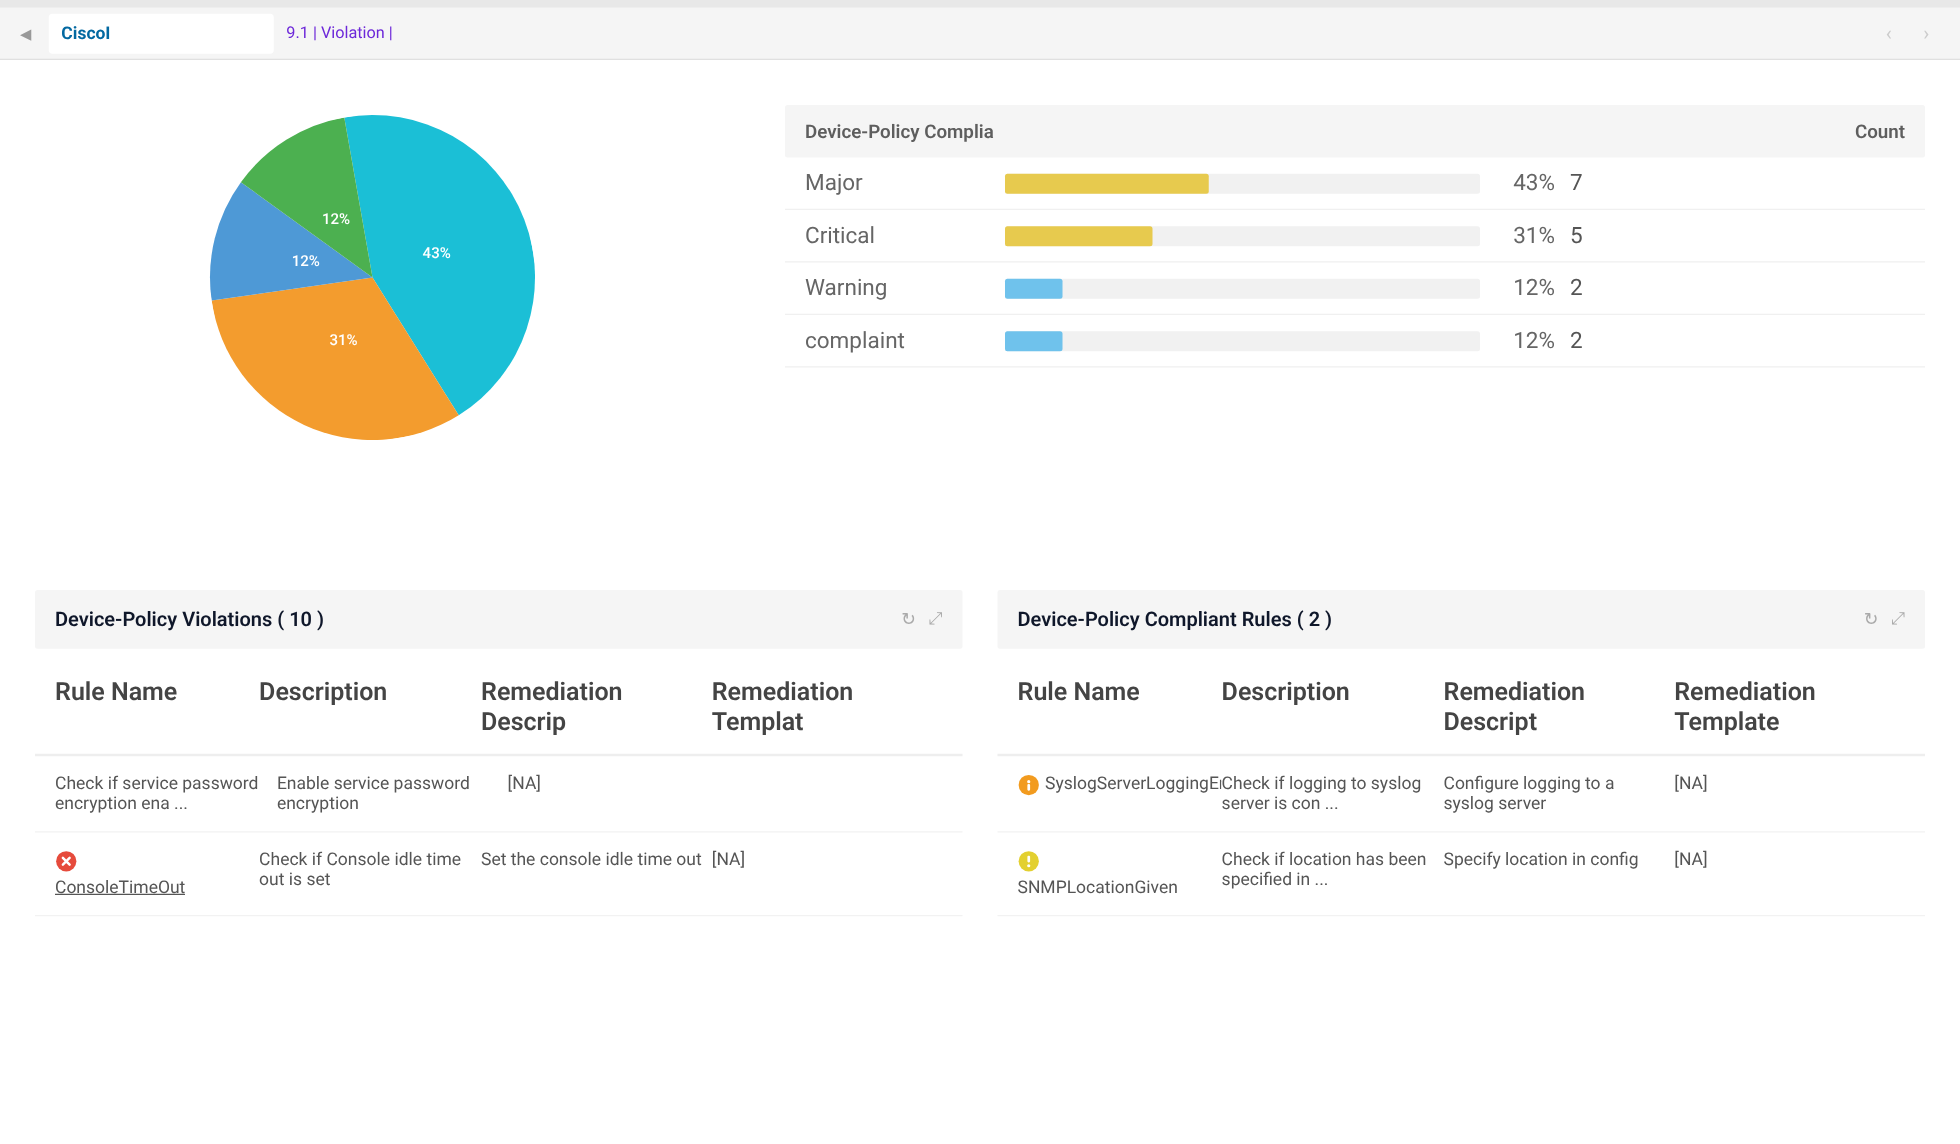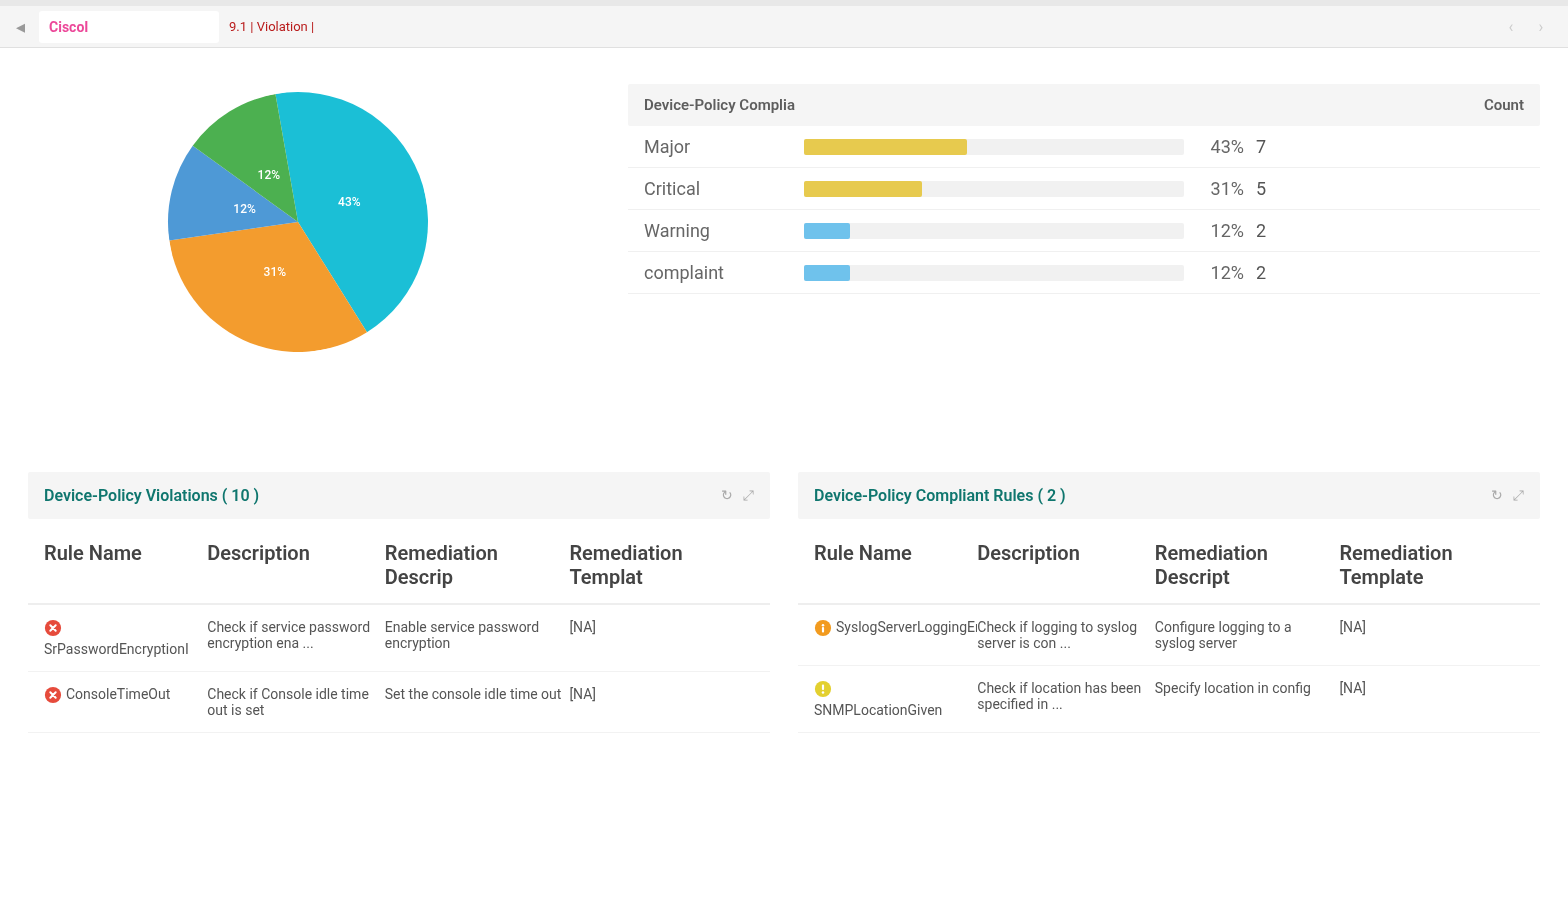--- a/index.html
+++ b/index.html
@@ -13,22 +13,22 @@
   display: flex;
   align-items: center;
   padding: 0 16px;
 }
 .header-back { color: #999; font-size: 18px; margin-right: 14px; cursor: pointer; }
 .header-title-box {
   display: flex; align-items: center; background: #fff;
   height: 32px; padding: 0 10px; border-radius: 3px; margin-right: 10px;
   min-width: 180px;
 }
-.header-title-box .hd-name { font-weight: 700; color: #ec4899; text-align: right; }
-.breadcrumb { color: #b91c1c; font-size: 13px; }
+.header-title-box .hd-name { font-weight: 700; color: #0369a1; text-align: right; }
+.breadcrumb { color: #6d28d9; font-size: 13px; }
 .header-nav { margin-left: auto; display: flex; gap: 8px; }
 .nav-chevron { width: 22px; height: 22px; border-radius: 50%; display:flex; align-items:center; justify-content:center; color:#ccc; font-size:16px; cursor:pointer; }
 
 .content { padding: 0 28px 40px 28px; }
 
 .top-row { display: flex; gap: 24px; margin-top: 36px; }
 .chart-panel { flex: 0 0 540px; display: flex; align-items: flex-start; justify-content: center; padding-top: 8px; }
 .pie-wrap { position: relative; width: 260px; height: 260px; }
 .pie-svg { width: 260px; height: 260px; transform: rotate(-10deg); }
 .pie-label { position:absolute; font-size:12px; color:#fff; font-weight:500; transform: translate(-50%, -50%); }
@@ -52,21 +52,21 @@
 .cr-bar { position:absolute; left:0; top:0; bottom:0; border-radius:2px; }
 .cr-pct { flex: 0 0 48px; text-align:right; margin-left:12px; }
 .cr-count { margin-left: 12px; color:#555; }
 
 .tables-row { display:flex; gap:28px; margin-top: 120px; }
 .table-panel { flex:1; }
 .panel-header {
   background:#f5f5f5; padding:14px 16px; display:flex; align-items:center;
   border-radius:2px;
 }
-.panel-title { font-weight:600; color:#0f766e; font-size:16px; }
+.panel-title { font-weight:600; color:#0f172a; font-size:16px; }
 .panel-icons { margin-left:auto; display:flex; gap:10px; color:#aaa; }
 .panel-icons span { cursor:pointer; font-size:14px; }
 
 .tbl-head { display:flex; padding:22px 16px 14px 16px; border-bottom:2px solid #eee; font-weight:600; color:#444; font-size:20px; }
 .tbl-body-row { display:flex; padding:14px 16px; border-bottom:1px solid #f2f2f2; font-size:14px; color:#555; align-items:flex-start; }
 .col-rule { flex: 0 0 23%; display:flex; align-items:flex-start; gap:6px; overflow:hidden; }
 .col-rule .rname { overflow:hidden; text-overflow:ellipsis; white-space:nowrap; }
 .col-desc { flex: 0 0 25%; padding-right:8px; }
 .col-remd { flex: 0 0 26%; padding-right:8px; }
 .col-remt { flex: 0 0 26%; }
@@ -156,36 +156,27 @@
         </div>
       </div>
       <div class="tbl-head">
         <div class="col-rule">Rule Name</div>
         <div class="col-desc">Description</div>
         <div class="col-remd">Remediation Descrip</div>
         <div class="col-remt">Remediation Templat</div>
       </div>
       <div id="violations-body">
           <div class="tbl-body-row">
-      <div class="col-rule">
-        <div class="col-rule-wrap" style="display: flex; flex-direction: column; gap: 4px;">
-          <svg class="rule-icon" viewBox="0 0 20 20">
-                  <circle cx="10" cy="10" r="9" fill="#e64b3c"></circle>
-                  <path d="M7 7 L13 13 M13 7 L7 13" stroke="#fff" stroke-width="2.2" stroke-linecap="round"></path>
-                </svg>
-          <span class="rname">SrPasswordEncryptionI</span>
-        </div>
-      </div>
       <div class="col-desc">Check if service password encryption ena ...</div>
       <div class="col-remd">Enable service password encryption</div>
       <div class="col-remt">[NA]</div>
     </div>
           <div class="tbl-body-row">
       <div class="col-rule">
-        <div class="col-rule-wrap" style="display: flex; flex-direction: row; gap: 4px;">
+        <div class="col-rule-wrap" style="display: flex; flex-direction: column; gap: 4px; text-decoration: underline;">
           <svg class="rule-icon" viewBox="0 0 20 20">
                   <circle cx="10" cy="10" r="9" fill="#e64b3c"></circle>
                   <path d="M7 7 L13 13 M13 7 L7 13" stroke="#fff" stroke-width="2.2" stroke-linecap="round"></path>
                 </svg>
           <span class="rname">ConsoleTimeOut</span>
         </div>
       </div>
       <div class="col-desc">Check if Console idle time out is set</div>
       <div class="col-remd">Set the console idle time out</div>
       <div class="col-remt">[NA]</div>

